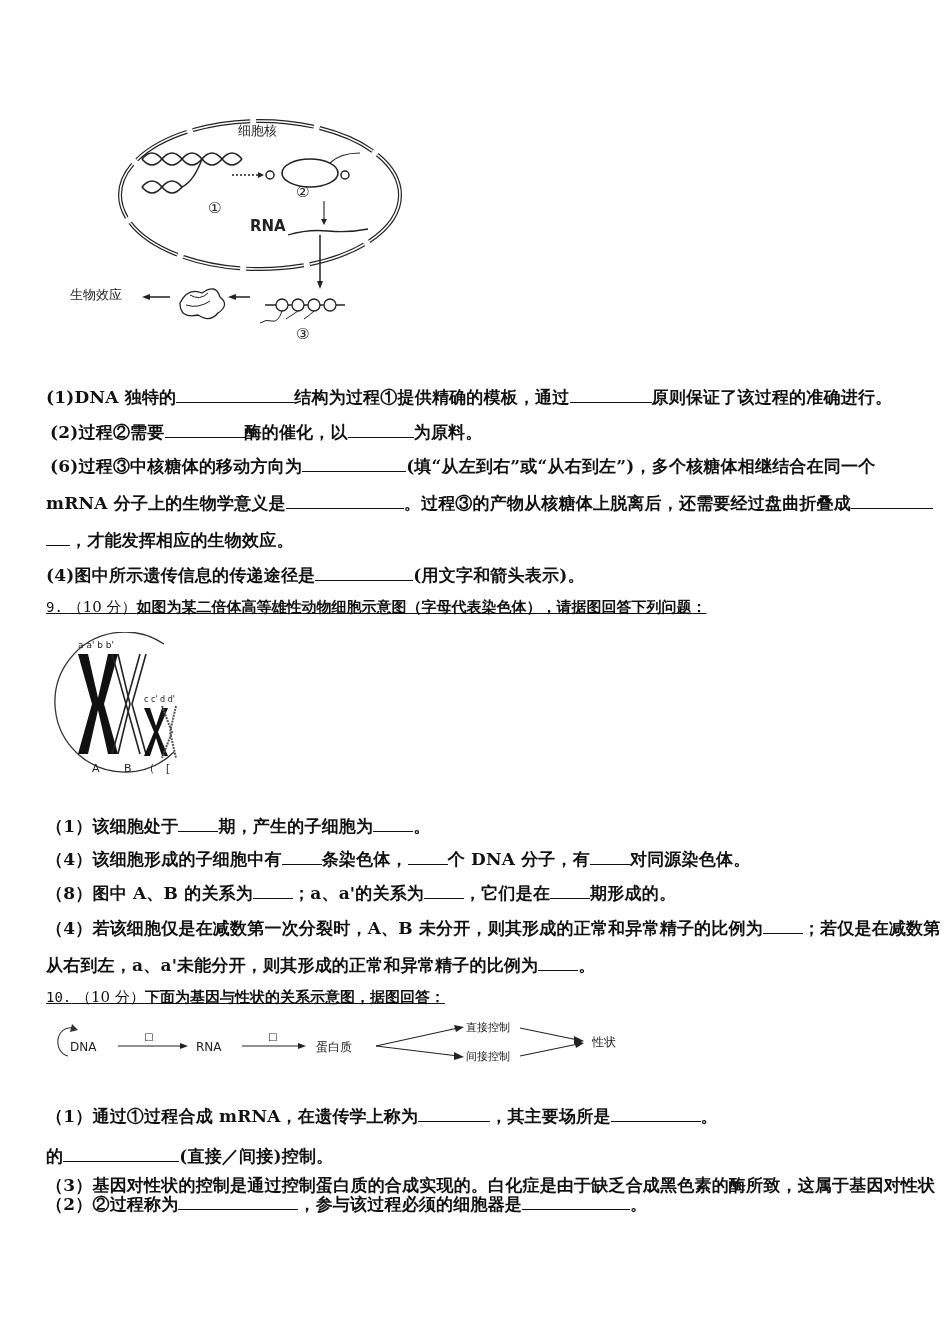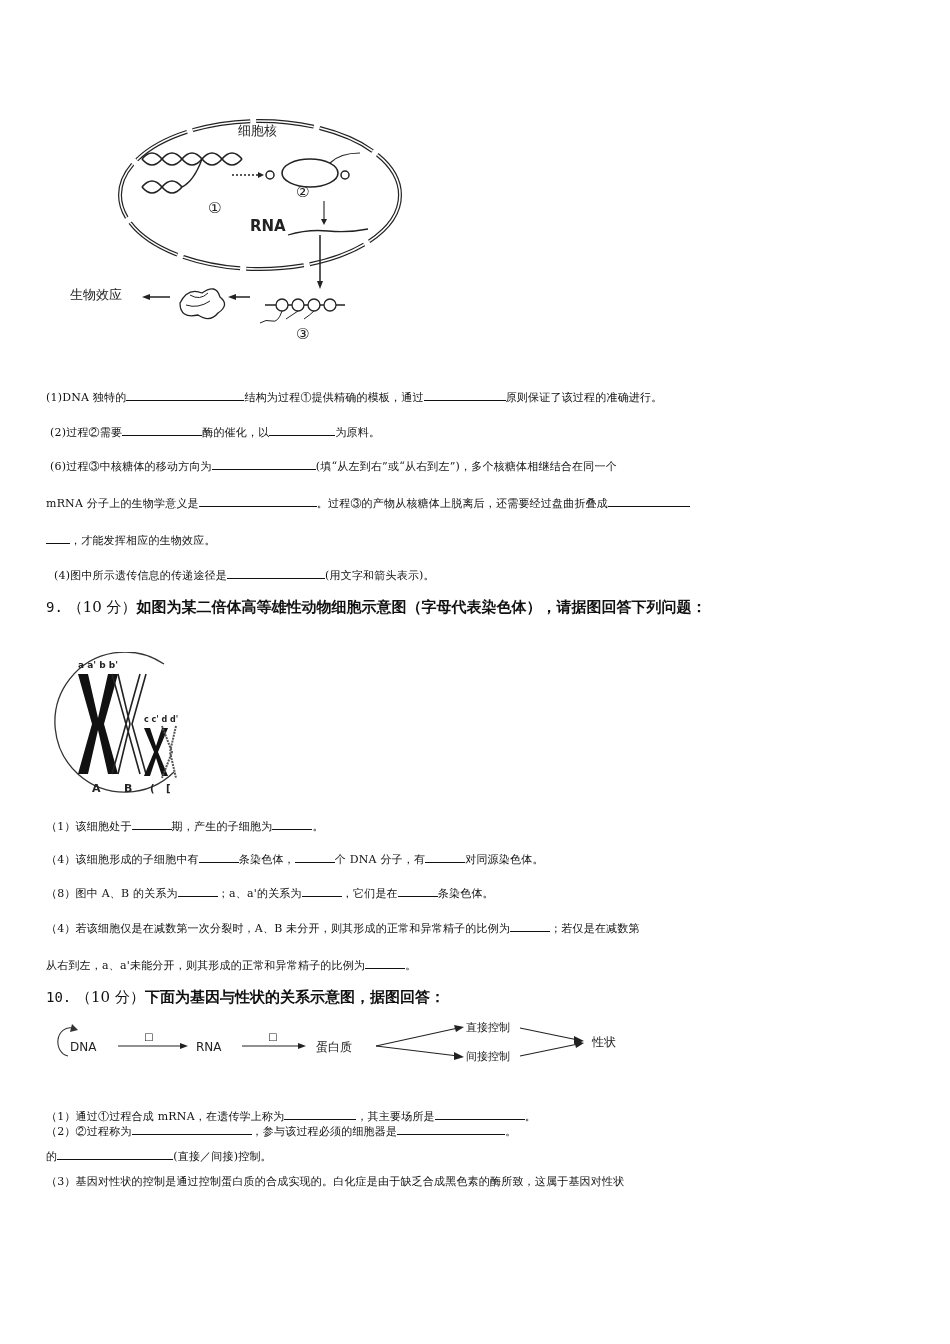--- a/index.html
+++ b/index.html
@@ -1,20 +1,20 @@
 <!DOCTYPE html>
 <html><head>
 <meta charset="utf-8">
 <style>
   html, body { margin: 0; padding: 0; background: #ffffff; }
   body { width: 950px; height: 1344px; position: relative; overflow: hidden;
          font-family: "DejaVu Serif", "Liberation Serif", serif; color: #111; }
   .abs { position: absolute; }
-  .line { position: absolute; left: 46px; font-size: 11px; font-weight: normal; white-space: nowrap; letter-spacing: 0.2px; }
-  .qhead { position: absolute; left: 46px; font-size: 15px; white-space: nowrap; }
+  .line { position: absolute; left: 46px; font-size: 17px; font-weight: bold; white-space: nowrap; letter-spacing: 0.2px; }
+  .qhead { position: absolute; left: 46px; font-size: 15px; white-space: nowrap; text-decoration: underline; }
   .qhead .num { font-weight: normal; font-family: "DejaVu Sans Mono", monospace; font-size: 14px; }
   .qhead .pts { font-weight: normal; }
   .qhead .txt { font-weight: bold; }
   .blank { display: inline-block; border-bottom: 1.3px solid #111; height: 14px; vertical-align: baseline; }
   svg text { font-family: "DejaVu Sans", sans-serif; }
 </style>
 </head>
 <body>
 
 <div class="abs" style="left:60px;top:105px;width:360px;height:245px;">
@@ -78,30 +78,30 @@
 </div>
 <div class="line" style="top:455px;left:50px;">
   <span>(6)过程③中核糖体的移动方向为</span><span class="blank" style="width:104px;"></span><span>(填“从左到右”或“从右到左”)，多个核糖体相继结合在同一个</span>
 </div>
 <div class="line" style="top:492px;">
   <span>mRNA 分子上的生物学意义是</span><span class="blank" style="width:118px;"></span><span>。过程③的产物从核糖体上脱离后，还需要经过盘曲折叠成</span><span class="blank" style="width:82px;"></span>
 </div>
 <div class="line" style="top:529px;">
   <span class="blank" style="width:24px;"></span><span>，才能发挥相应的生物效应。</span>
 </div>
-<div class="line" style="top:564px;margin-left:8px;">
+<div class="line" style="top:564px;">
   <span>(4)图中所示遗传信息的传递途径是</span><span class="blank" style="width:98px;"></span><span>(用文字和箭头表示)。</span>
 </div>
 
 <div class="qhead" style="top:598px;">
   <span class="num">9.</span>
   <span class="pts">（10 分）</span><span class="txt">如图为某二倍体高等雄性动物细胞示意图（字母代表染色体），请据图回答下列问题：</span>
 </div>
 
-<div class="abs" style="left:44px;top:652px;width:150px;height:150px;font-weight:bold;">
+<div class="abs" style="left:44px;top:632px;width:150px;height:150px;">
   <svg width="150" height="150" viewBox="0 0 150 150">
     <path d="M120 12 A70 70 0 1 0 130 120" fill="none" stroke="#333" stroke-width="1.3"></path>
 
     <path d="M34 22 L48 72 L34 122 L44 122 L54 78 L64 122 L74 122 L60 72 L74 22 L64 22 L54 66 L44 22 z" fill="#111"></path>
 
     <path d="M68 22 L82 72 L68 122 M96 22 L82 72 L96 122 M74 22 L86 72 L74 122 M102 22 L88 72 L102 122" fill="none" stroke="#222" stroke-width="1.6"></path>
 
     <path d="M100 76 L110 100 L100 124 L106 124 L112 106 L118 124 L124 124 L114 100 L124 76 L118 76 L112 94 L106 76 z" fill="#111"></path>
 
     <path d="M118 74 L128 100 L118 126 M132 74 L126 100 L132 126" fill="none" stroke="#555" stroke-width="2" stroke-dasharray="2 1"></path>
@@ -114,21 +114,21 @@
   </svg>
 </div>
 
 <div class="line" style="top:815px;">
   <span>（1）该细胞处于</span><span class="blank" style="width:40px;"></span><span>期，产生的子细胞为</span><span class="blank" style="width:40px;"></span><span>。</span>
 </div>
 <div class="line" style="top:848px;">
   <span>（4）该细胞形成的子细胞中有</span><span class="blank" style="width:40px;"></span><span>条染色体，</span><span class="blank" style="width:40px;"></span><span>个 DNA 分子，有</span><span class="blank" style="width:40px;"></span><span>对同源染色体。</span>
 </div>
 <div class="line" style="top:882px;">
-  <span>（8）图中 A、B 的关系为</span><span class="blank" style="width:40px;"></span><span>；a、a'的关系为</span><span class="blank" style="width:40px;"></span><span>，它们是在</span><span class="blank" style="width:40px;"></span><span>条染色体。</span>
+  <span>（8）图中 A、B 的关系为</span><span class="blank" style="width:40px;"></span><span>；a、a'的关系为</span><span class="blank" style="width:40px;"></span><span>，它们是在</span><span class="blank" style="width:40px;"></span><span>期形成的。</span>
 </div>
 <div class="line" style="top:917px;">
   <span>（4）若该细胞仅是在减数第一次分裂时，A、B 未分开，则其形成的正常和异常精子的比例为</span><span class="blank" style="width:40px;"></span><span>；若仅是在减数第</span>
 </div>
 <div class="line" style="top:954px;">
   <span>从右到左，a、a'未能分开，则其形成的正常和异常精子的比例为</span><span class="blank" style="width:40px;"></span><span>。</span>
 </div>
 
 <div class="qhead" style="top:988px;">
   <span class="num">10.</span>
@@ -158,21 +158,21 @@
     <polygon points="528,20 538,25 528,28" fill="#222"></polygon>
     <line x1="474" y1="40" x2="532" y2="28" stroke="#222" stroke-width="1.1"></line>
     <polygon points="528,24 538,27 530,32" fill="#222"></polygon>
     <text x="546" y="30" font-size="12" fill="#222">性状</text>
   </svg>
 </div>
 
 <div class="line" style="top:1105px;">
   <span>（1）通过①过程合成 mRNA，在遗传学上称为</span><span class="blank" style="width:72px;"></span><span>，其主要场所是</span><span class="blank" style="width:90px;"></span><span>。</span>
 </div>
-<div class="line" style="top:1120px;">
+<div class="line" style="top:1193px;">
   <span>（2）②过程称为</span><span class="blank" style="width:120px;"></span><span>，参与该过程必须的细胞器是</span><span class="blank" style="width:108px;"></span><span>。</span>
 </div>
 <div class="line" style="top:1174px;">
   <span>（3）基因对性状的控制是通过控制蛋白质的合成实现的。白化症是由于缺乏合成黑色素的酶所致，这属于基因对性状</span>
 </div>
 <div class="line" style="top:1145px;">
   <span>的</span><span class="blank" style="width:116px;"></span><span>(直接／间接)控制。</span>
 </div>
 
 </body></html>

